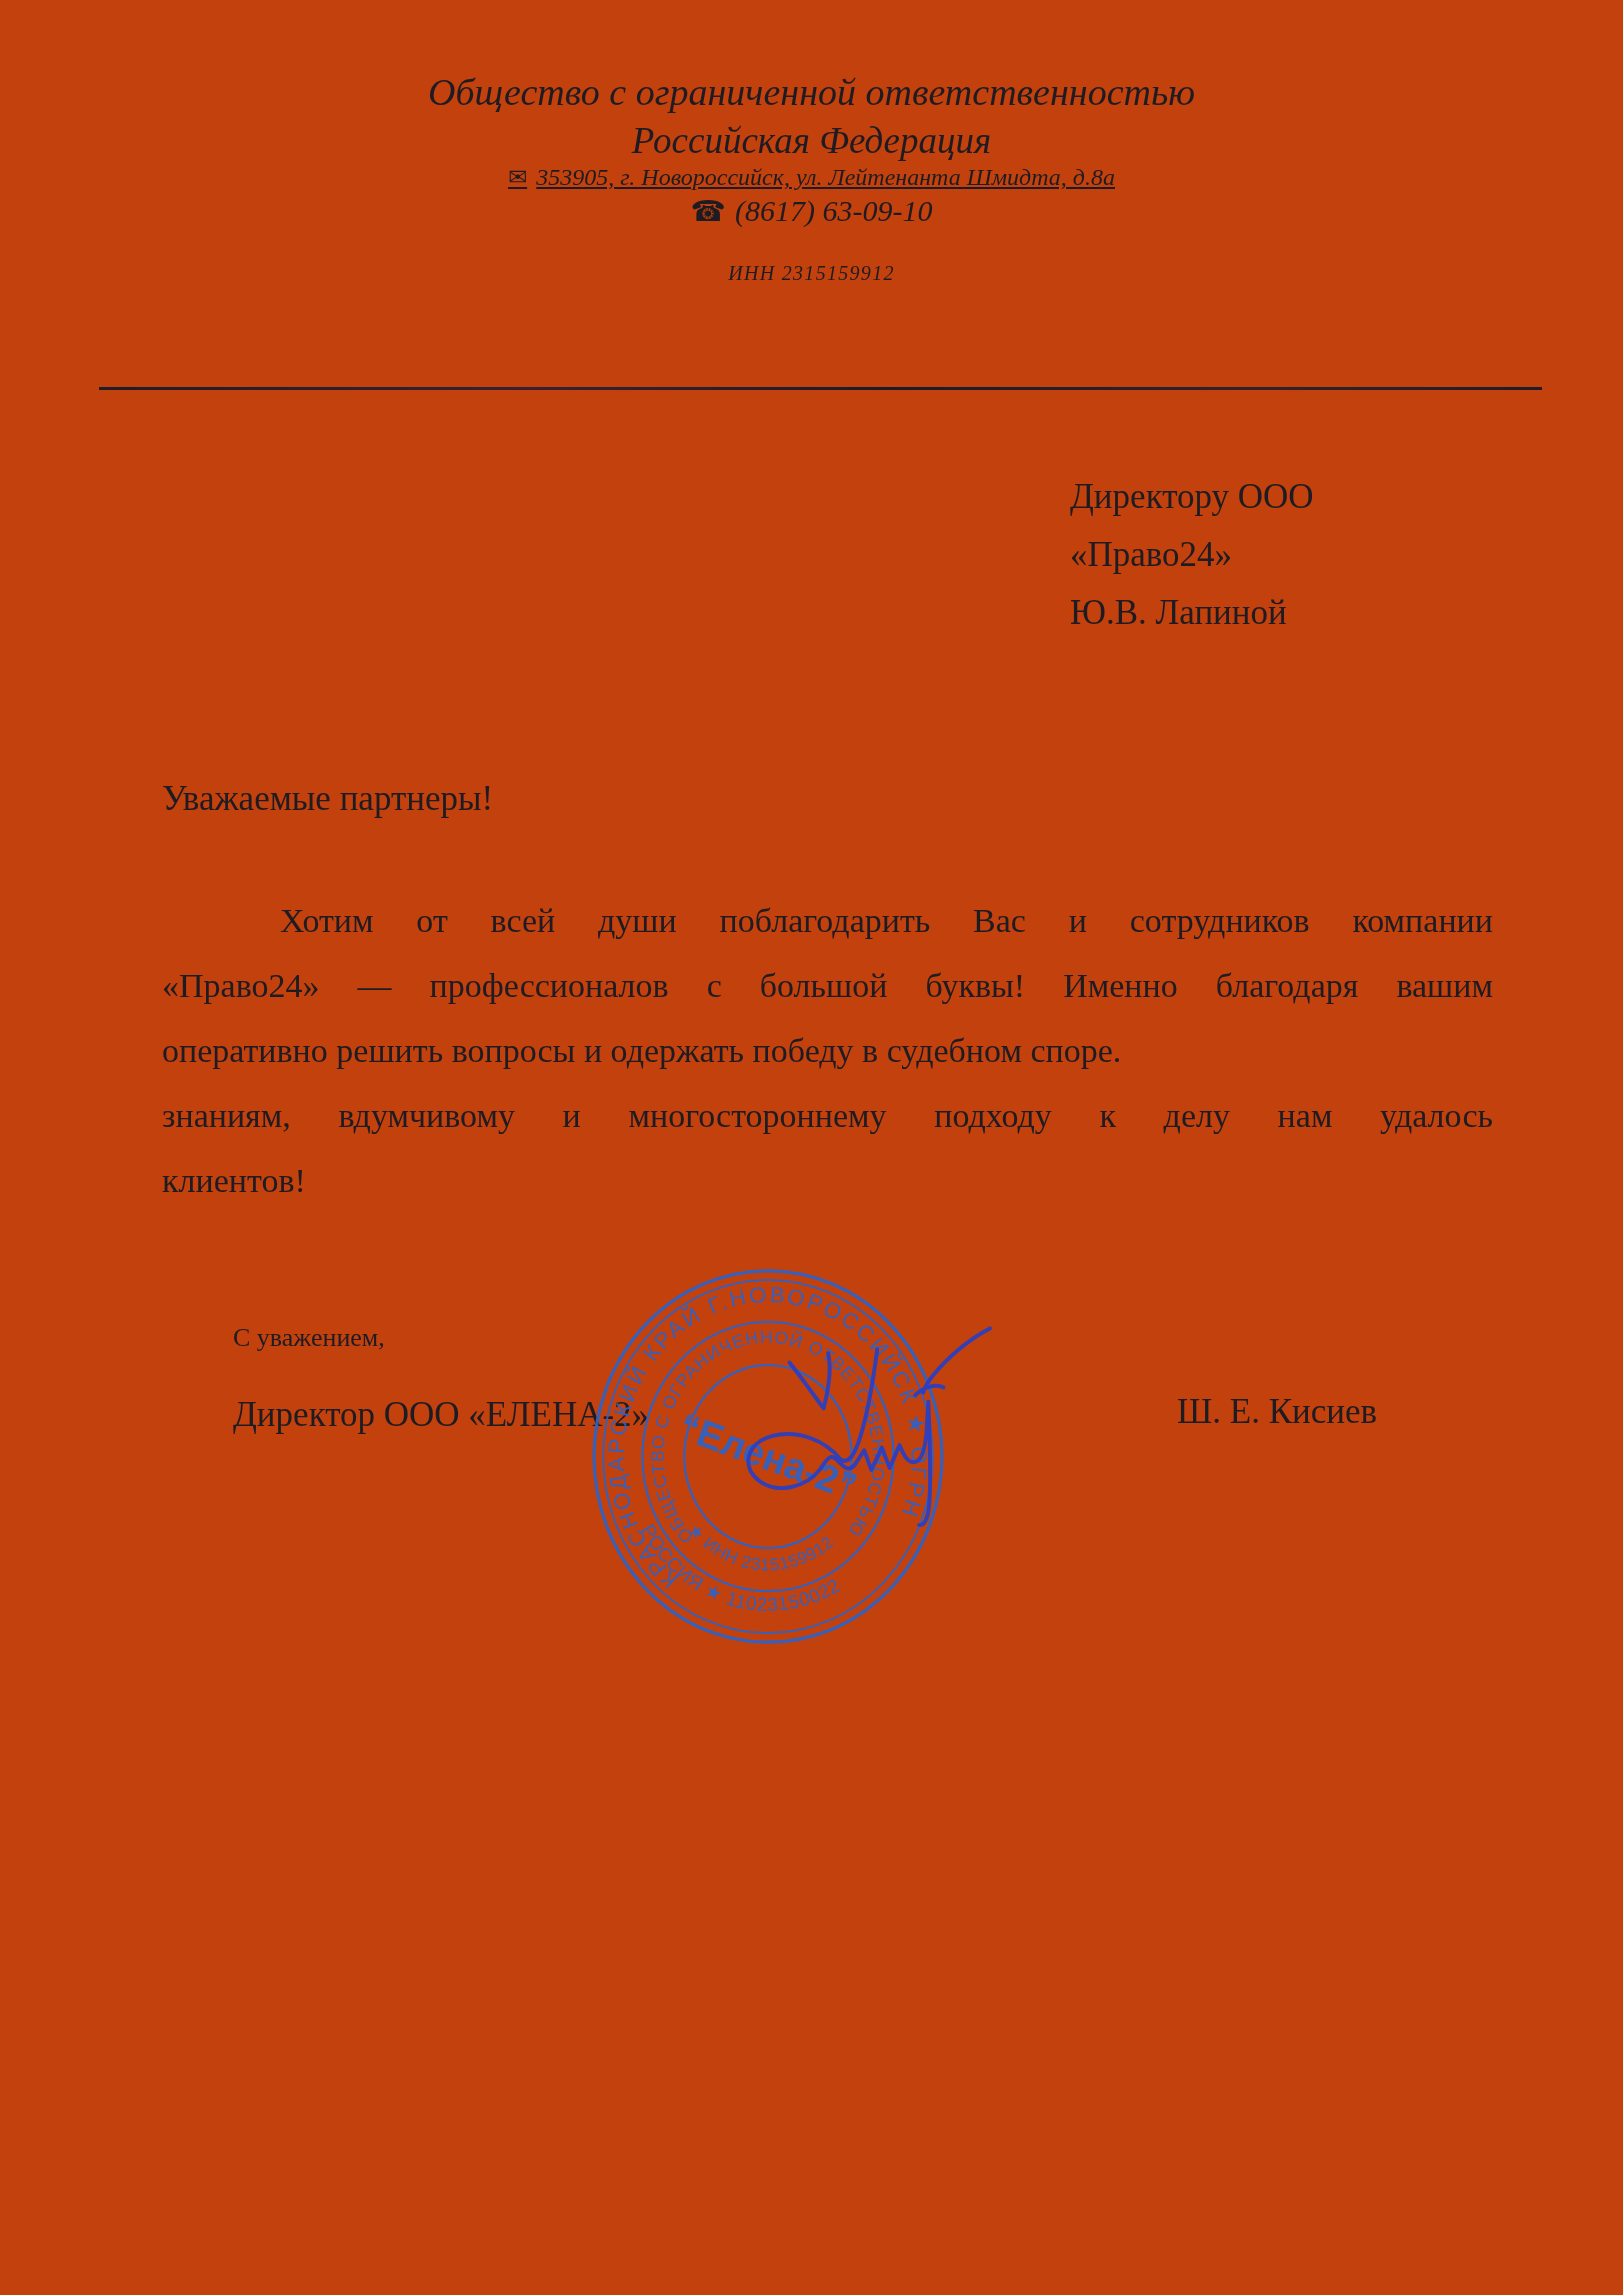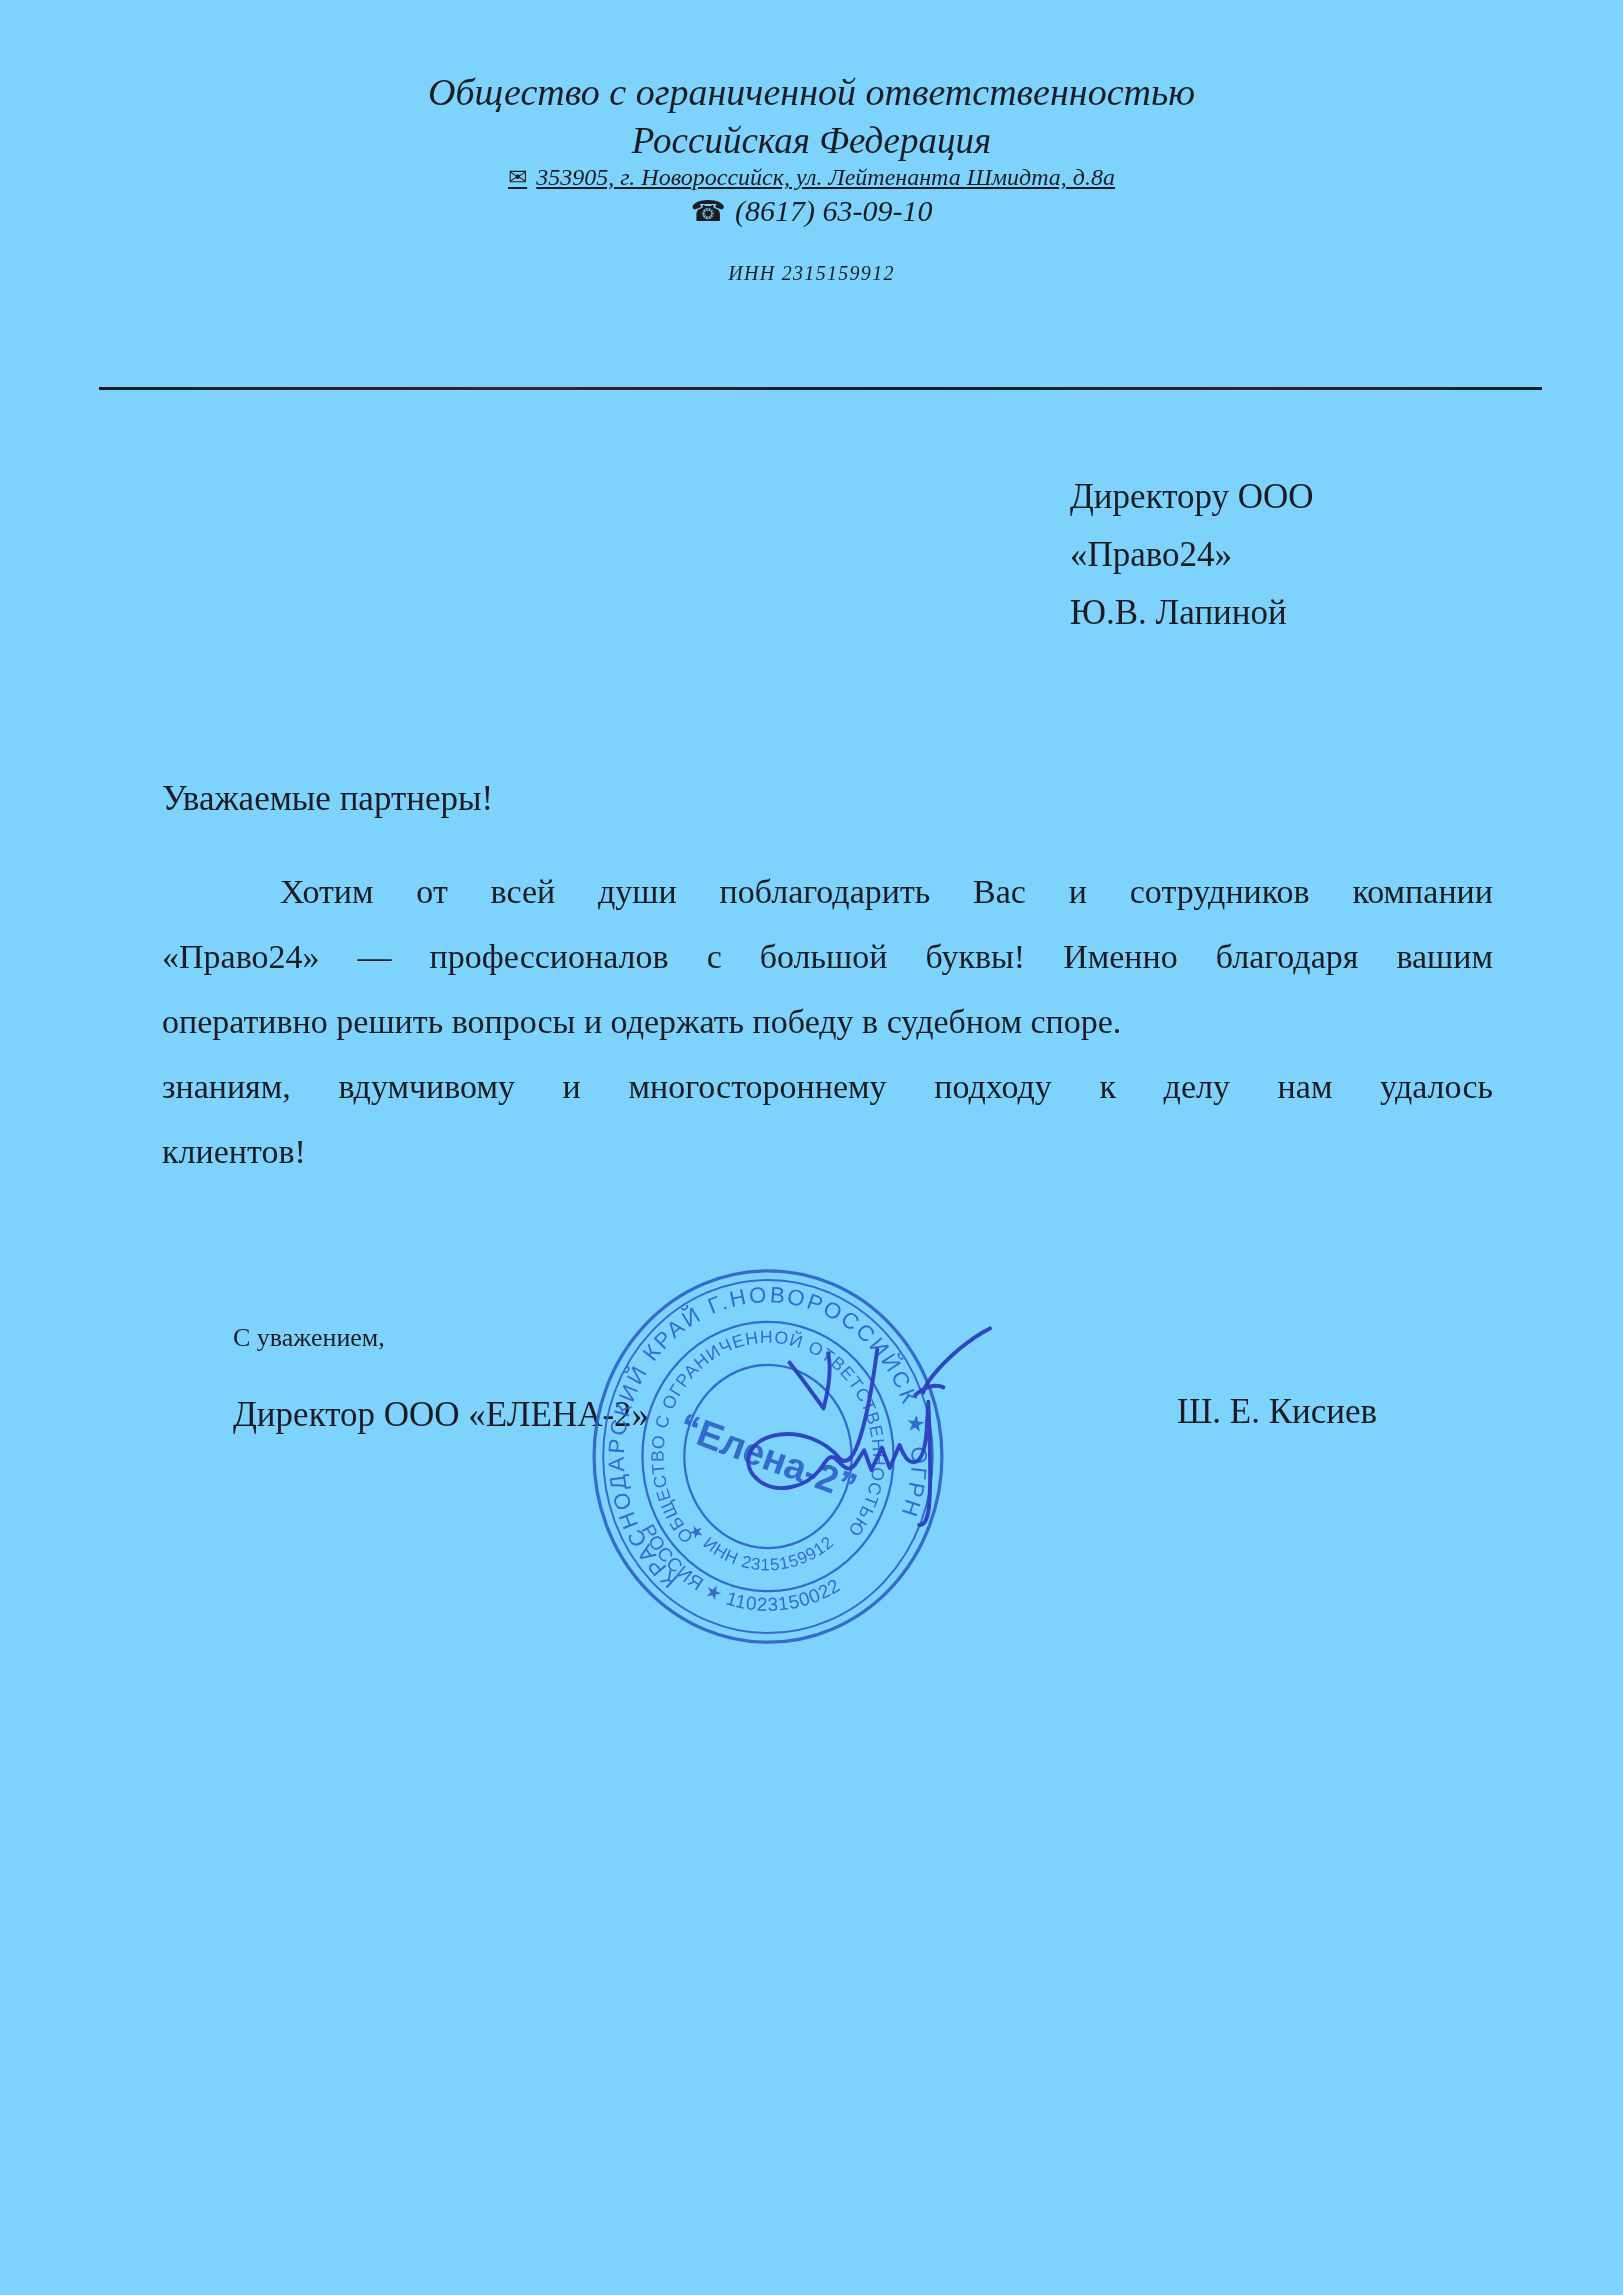--- a/index.html
+++ b/index.html
@@ -1,40 +1,40 @@
 <!DOCTYPE html>
 <html style="font-size:10.5px"><head>
 <meta charset="utf-8">
 <style>
   html,body{margin:0;padding:0;background:#9a9a9a;}
   #page{
     position:relative;
     width:1623px;height:2295px;
-    background:#7dd3fc;
+    background:#c2410c;
     font-family:"Liberation Serif", serif;
     color:#1e1c22;
     overflow:hidden;
   }
   
   .letterhead{position:absolute;top:64px;left:0;width:100%;text-align:center;font-style:italic;}
   .lh-org-type{font-size:38px;line-height:56px;}
   .lh-org-name{font-size:43px;line-height:55px;}
   .lh-country{font-size:37px;line-height:41px;}
   .lh-region{font-size:37px;line-height:39px;}
   .lh-address{font-size:24px;line-height:33px;text-decoration:underline;}
   .lh-phone{font-size:30px;line-height:33px;}
   .lh-inn{font-size:20px;line-height:34px;margin-top:27.5px;letter-spacing:1.3px;}
   .glyph-icon{font-family:"DejaVu Sans",sans-serif;font-style:normal;font-size:0.95em;margin-right:9.2px;}
   .rule{position:absolute;top:387px;left:99px;width:1443px;height:2.6px;
         background:linear-gradient(90deg,#201d28,#3a2030 30%,#1b1b2c 55%,#33222a 80%,#201d28);}
   
   .recipient{position:absolute;left:1070px;top:468px;font-size:35px;line-height:58px;}
   
   .salutation{position:absolute;left:162px;top:779px;width:1331px;text-align:left;font-size:35px;}
-  .body-text{position:absolute;left:162px;top:859px;width:1331px;font-size:34px;line-height:65px;}
+  .body-text{position:absolute;left:162px;top:888px;width:1331px;font-size:34px;line-height:65px;}
   .body-line{text-align:justify;text-align-last:justify;}
   .body-line.first{text-indent:118px;}
   .body-line.last{text-align-last:left;}
   
   .closing{position:absolute;left:233px;top:1323px;font-size:26px;}
   .sig-title{position:absolute;left:233px;top:1395px;font-size:35px;}
   .sig-name{position:absolute;left:1177px;top:1392px;font-size:35px;}
   
   .stamp-svg{position:absolute;left:581px;top:1260px;width:374px;height:393px;opacity:.92;filter:blur(0.3px);}
   .stamp-svg text{font-family:"Liberation Sans",sans-serif;}

